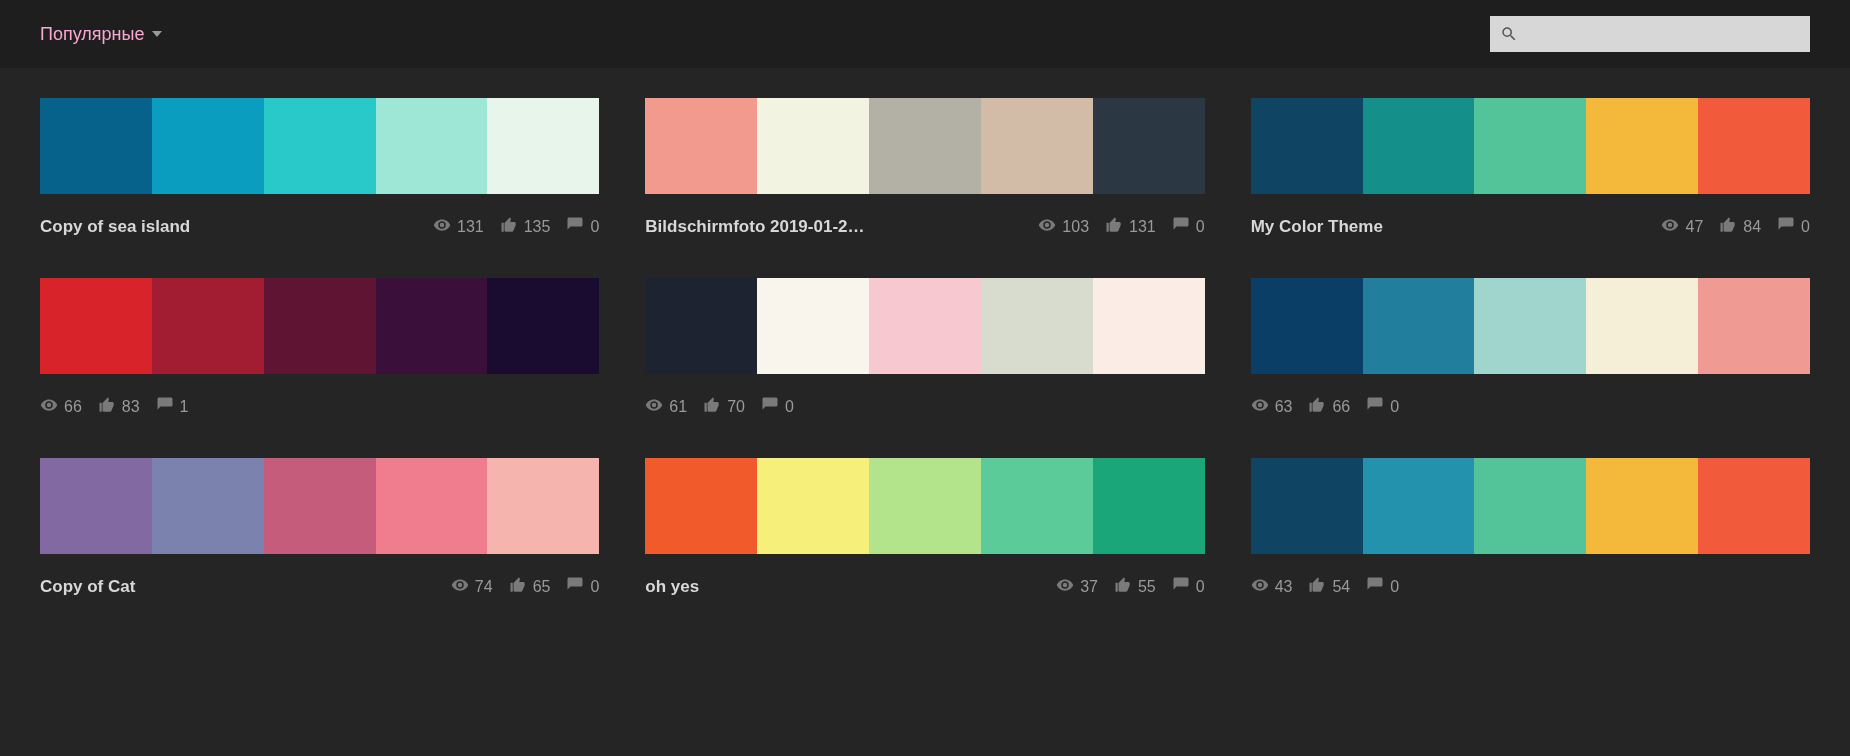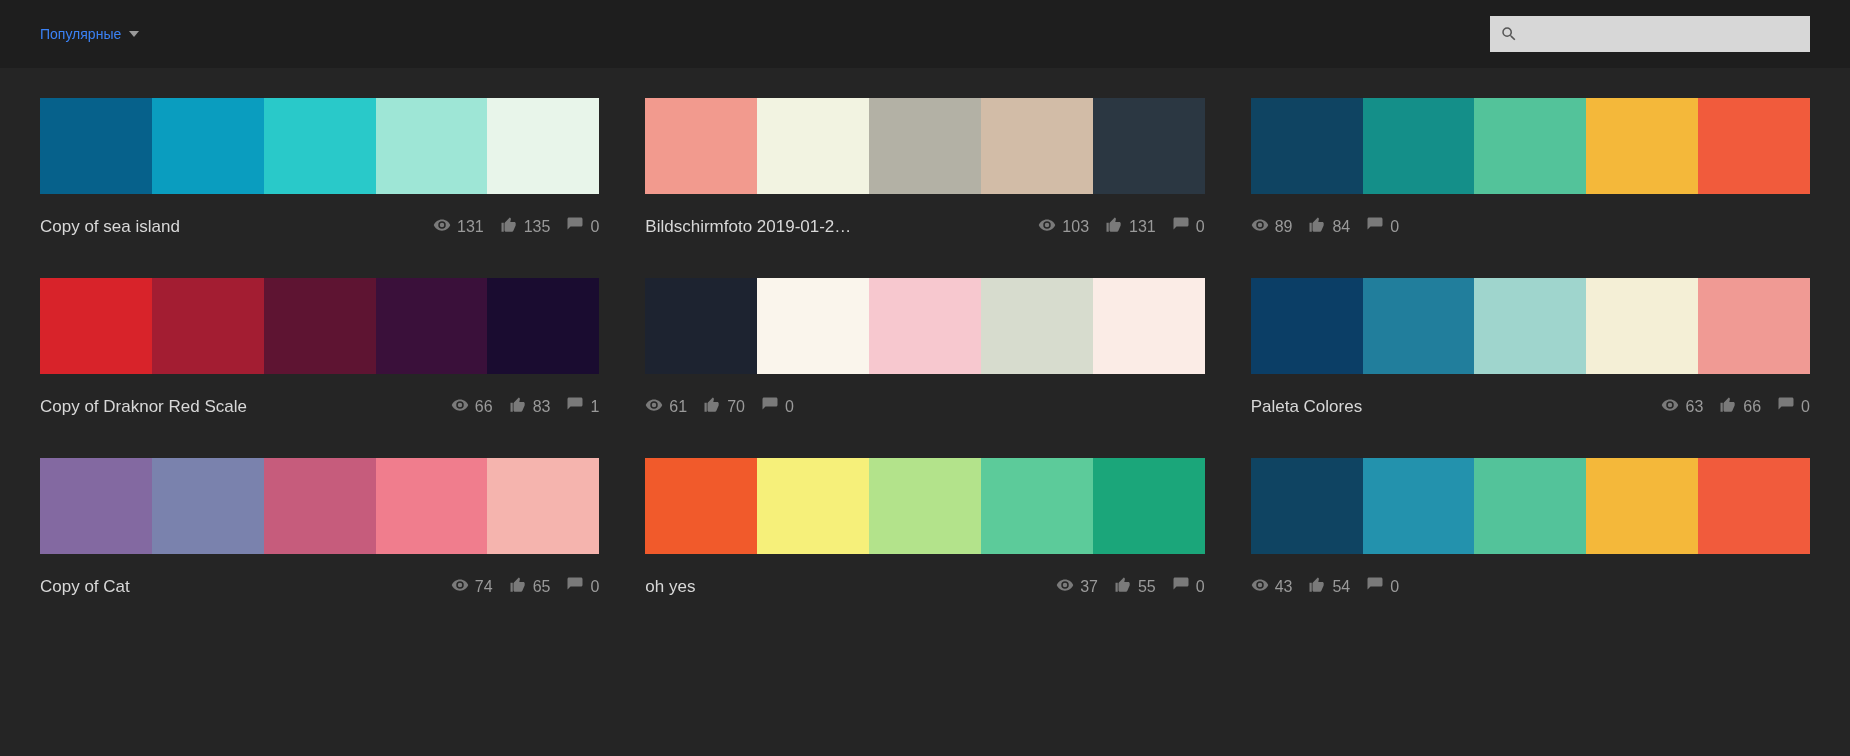--- a/index.html
+++ b/index.html
@@ -14,22 +14,22 @@
     align-items: center;
     justify-content: space-between;
     padding: 12px 40px;
     height: 68px;
     background: #1e1e1e;
   }
   .filter-dropdown {
     display: flex;
     align-items: center;
     gap: 8px;
-    color: #3b82f6;
-    font-size: 14px;
+    color: #f9a8d4;
+    font-size: 18px;
     cursor: pointer;
   }
   .filter-dropdown .chevron {
     width: 0; height: 0;
     border-left: 5px solid transparent;
     border-right: 5px solid transparent;
     border-top: 6px solid #9a9a9a;
   }
   .search-box {
     width: 320px;
@@ -61,21 +61,21 @@
   .meta-row {
     display: flex;
     align-items: center;
     justify-content: space-between;
     margin-top: 22px;
     gap: 12px;
   }
   .theme-title {
     color: #d8d8d8;
     font-size: 17px;
-    font-weight: 400;
+    font-weight: 700;
     white-space: nowrap;
     overflow: hidden;
     text-overflow: ellipsis;
     flex: 1;
   }
   .stats {
     display: flex;
     align-items: center;
     gap: 16px;
     flex-shrink: 0;
@@ -174,26 +174,27 @@
       </div>
       <div class="theme-card">
         <div class="swatches">
           <div class="swatch" style="background: rgb(15, 68, 98);"></div>
           <div class="swatch" style="background: rgb(20, 143, 137);"></div>
           <div class="swatch" style="background: rgb(83, 195, 154);"></div>
           <div class="swatch" style="background: rgb(244, 184, 58);"></div>
           <div class="swatch" style="background: rgb(241, 91, 60);"></div>
         </div>
         <div class="meta-row">
-          <div class="stats">
-            <div class="stat">
-              <span><svg viewBox="0 0 24 24">
-                  <path d="M12 4.5C7 4.5 2.73 7.61 1 12c1.73 4.39 6 7.5 11 7.5s9.27-3.11 11-7.5c-1.73-4.39-6-7.5-11-7.5zM12 17a5 5 0 110-10 5 5 0 010 10zm0-8a3 3 0 100 6 3 3 0 000-6z"></path>
-                </svg></span>
-              <span>89</span>
+          <div class="theme-title">My Color Theme</div>
+          <div class="stats">
+            <div class="stat">
+              <span><svg viewBox="0 0 24 24">
+                  <path d="M12 4.5C7 4.5 2.73 7.61 1 12c1.73 4.39 6 7.5 11 7.5s9.27-3.11 11-7.5c-1.73-4.39-6-7.5-11-7.5zM12 17a5 5 0 110-10 5 5 0 010 10zm0-8a3 3 0 100 6 3 3 0 000-6z"></path>
+                </svg></span>
+              <span>47</span>
             </div>
             <div class="stat">
               <span><svg viewBox="0 0 24 24">
                   <path d="M2 21h3V9H2v12zm19-11c0-1.1-.9-2-2-2h-5.3l.8-3.8v-.3c0-.4-.2-.8-.4-1.1L13 2 6.6 8.6C6.2 9 6 9.5 6 10v9c0 1.1.9 2 2 2h8c.8 0 1.5-.5 1.8-1.2l2.9-6.8c.1-.3.2-.6.2-1v-2z"></path>
                 </svg></span>
               <span>84</span>
             </div>
             <div class="stat">
               <span><svg viewBox="0 0 24 24">
                   <path d="M20 2H4c-1.1 0-2 .9-2 2v14l4-4h14c1.1 0 2-.9 2-2V4c0-1.1-.9-2-2-2z"></path>
@@ -205,21 +206,20 @@
       </div>
       <div class="theme-card">
         <div class="swatches">
           <div class="swatch" style="background: rgb(216, 35, 42);"></div>
           <div class="swatch" style="background: rgb(163, 29, 50);"></div>
           <div class="swatch" style="background: rgb(94, 20, 50);"></div>
           <div class="swatch" style="background: rgb(58, 16, 58);"></div>
           <div class="swatch" style="background: rgb(26, 12, 48);"></div>
         </div>
         <div class="meta-row">
-          <div class="theme-title">Copy of Draknor Red Scale</div>
           <div class="stats">
             <div class="stat">
               <span><svg viewBox="0 0 24 24">
                   <path d="M12 4.5C7 4.5 2.73 7.61 1 12c1.73 4.39 6 7.5 11 7.5s9.27-3.11 11-7.5c-1.73-4.39-6-7.5-11-7.5zM12 17a5 5 0 110-10 5 5 0 010 10zm0-8a3 3 0 100 6 3 3 0 000-6z"></path>
                 </svg></span>
               <span>66</span>
             </div>
             <div class="stat">
               <span><svg viewBox="0 0 24 24">
                   <path d="M2 21h3V9H2v12zm19-11c0-1.1-.9-2-2-2h-5.3l.8-3.8v-.3c0-.4-.2-.8-.4-1.1L13 2 6.6 8.6C6.2 9 6 9.5 6 10v9c0 1.1.9 2 2 2h8c.8 0 1.5-.5 1.8-1.2l2.9-6.8c.1-.3.2-.6.2-1v-2z"></path>
@@ -268,21 +268,20 @@
       </div>
       <div class="theme-card">
         <div class="swatches">
           <div class="swatch" style="background: rgb(11, 62, 102);"></div>
           <div class="swatch" style="background: rgb(33, 126, 156);"></div>
           <div class="swatch" style="background: rgb(159, 213, 205);"></div>
           <div class="swatch" style="background: rgb(244, 239, 214);"></div>
           <div class="swatch" style="background: rgb(240, 154, 148);"></div>
         </div>
         <div class="meta-row">
-          <div class="theme-title">Paleta Colores</div>
           <div class="stats">
             <div class="stat">
               <span><svg viewBox="0 0 24 24">
                   <path d="M12 4.5C7 4.5 2.73 7.61 1 12c1.73 4.39 6 7.5 11 7.5s9.27-3.11 11-7.5c-1.73-4.39-6-7.5-11-7.5zM12 17a5 5 0 110-10 5 5 0 010 10zm0-8a3 3 0 100 6 3 3 0 000-6z"></path>
                 </svg></span>
               <span>63</span>
             </div>
             <div class="stat">
               <span><svg viewBox="0 0 24 24">
                   <path d="M2 21h3V9H2v12zm19-11c0-1.1-.9-2-2-2h-5.3l.8-3.8v-.3c0-.4-.2-.8-.4-1.1L13 2 6.6 8.6C6.2 9 6 9.5 6 10v9c0 1.1.9 2 2 2h8c.8 0 1.5-.5 1.8-1.2l2.9-6.8c.1-.3.2-.6.2-1v-2z"></path>

